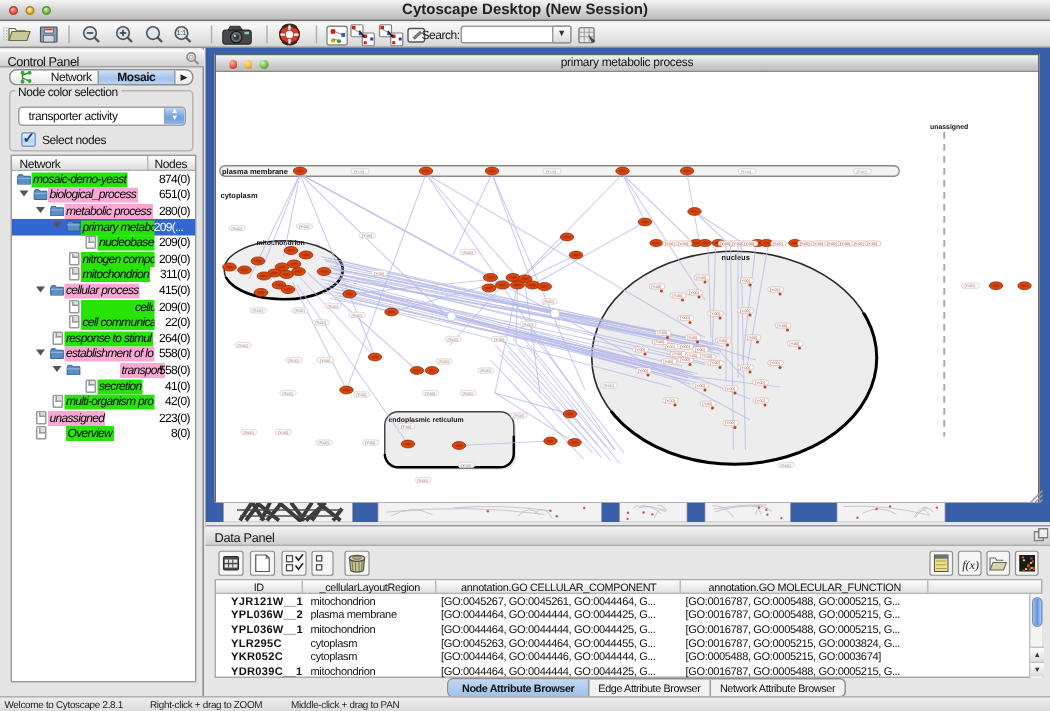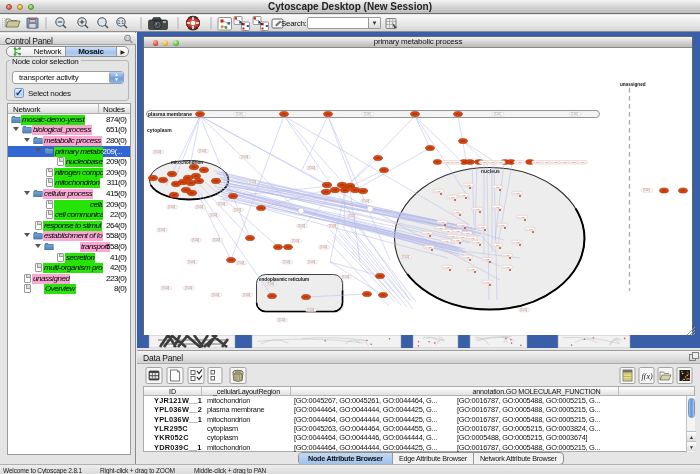--- a/index.html
+++ b/index.html
@@ -888,20 +888,21 @@
     <path d="M2 1.5 L2 7.5 M2 3 L6.5 1.5 M2 5 L6.5 7" stroke="#2a8a2a" stroke-width="0.9" fill="none"></path>
     <circle cx="2" cy="1.5" r="1.3" fill="#33aa33"></circle>
     <circle cx="6.7" cy="1.5" r="1.3" fill="#33aa33"></circle>
     <circle cx="2" cy="7.5" r="1.3" fill="#33aa33"></circle>
     <circle cx="6.7" cy="7" r="1.3" fill="#33aa33"></circle>
   </svg>
 <div class="abs" id="dp-table" style="left:143px; top:386px;">
   <div id="dp-thead">
     <div class="c1">ID</div>
       <div class="c2">_cellularLayoutRegion</div>
+    <div class="c3">annotation.GO CELLULAR_COMPONENT</div>
     <div class="c4">annotation.GO MOLECULAR_FUNCTION</div>
   </div>
   <div class="drow" style="top:9px;">
       <div class="c1">YJR121W__1</div>
       <div class="c2">mitochondrion</div>
       <div class="c3">[GO:0045267, GO:0045261, GO:0044464, G...</div>
       <div class="c4">[GO:0016787, GO:0005488, GO:0005215, G...</div>
     </div>
   <div class="drow" style="top:18.3px;">
       <div class="c1">YPL036W__2</div>

